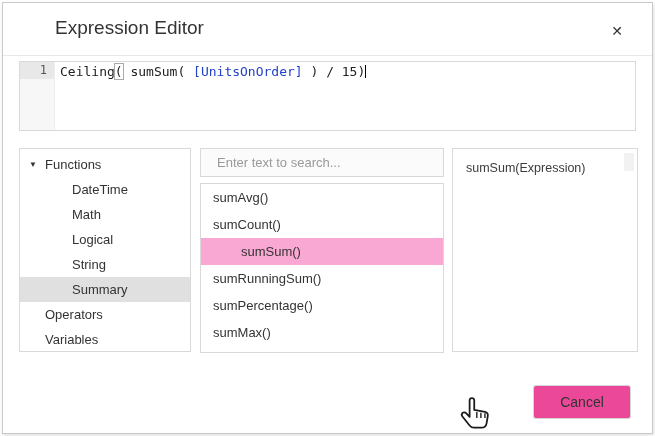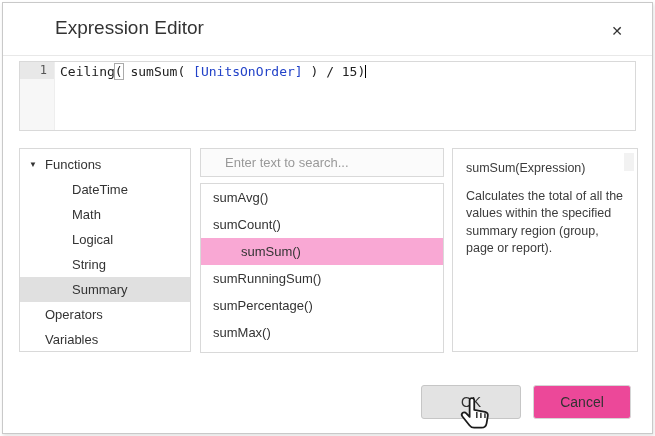--- a/index.html
+++ b/index.html
@@ -24,21 +24,21 @@
   .caret{display:inline-block;width:1px;height:13px;background:#000;vertical-align:-2px;}
   
   .panel{position:absolute;border:1px solid #d9d9d9;background:#fff;box-sizing:border-box;overflow:hidden;}
   .tree{left:16px;top:145px;width:172px;height:204px;padding-top:3px;}
   .tree-row{position:relative;height:25px;line-height:25px;font-size:13px;color:#333;cursor:pointer;}
   .tree-row.root{padding-left:25px;}
   .tree-row.child{padding-left:52px;}
   .tree-row.selected{background:#e0e0e0;}
   .expander{position:absolute;left:9px;top:0;font-size:8px;color:#333;line-height:25px;}
   .search{position:absolute;left:197px;top:145px;width:244px;height:29px;box-sizing:border-box;
-          border:1px solid #d9d9d9;background:#fbfbfb;padding:0 24px;font-size:13px;
+          border:1px solid #d9d9d9;background:#fbfbfb;padding:0 16px;font-size:13px;
           font-family:"Liberation Sans", sans-serif;color:#333;outline:none;}
   .search::placeholder{color:#999;}
   .flist{left:197px;top:180px;width:244px;height:170px;}
   .flist-item{height:27px;line-height:27px;padding-left:12px;font-size:13px;color:#333;cursor:pointer;}
   .flist-item.selected{background:#f9a8d4;padding-left:40px;}
   .detail{left:449px;top:145px;width:186px;height:204px;padding:12px 13px;font-size:12.5px;color:#3c3c3c;}
   .detail .sig{margin:0 0 13px 0;}
   .detail .desc{line-height:1.38;}
   .scroll-thumb{position:absolute;right:3px;top:4px;width:10px;height:18px;background:#f2f2f2;}
   
@@ -100,25 +100,23 @@
       <div class="flist-item">sumCount()</div>
       <div class="flist-item selected">sumSum()</div>
       <div class="flist-item">sumRunningSum()</div>
       <div class="flist-item">sumPercentage()</div>
       <div class="flist-item">sumMax()</div>
       <div class="flist-item">sumMin()</div>
     </div>
 
     <div class="panel detail">
       <div class="sig">sumSum(Expression)</div>
-      <div class="desc">Calculates the total of all the values within the specified summary region (group, page or report).</div>
       <div class="scroll-thumb"></div>
     </div>
 
-    <div class="btn btn-ok">OK</div>
     <div class="btn btn-cancel">Cancel</div>
 
     <svg class="cursor-icon" viewBox="0 0 24 28">
       <path d="M9 1.5 c-1 0 -1.7 0.8 -1.7 1.7 v12.2 l-2.6 -2.8 c-0.7 -0.8 -1.9 -0.8 -2.6 -0.1 c-0.7 0.7 -0.8 1.8 -0.1 2.6 l5.3 6.6 c0.8 1 2 1.6 3.3 1.6 h5.4 c1.9 0 3.5 -1.4 3.8 -3.2 l0.9 -5.4 c0.2 -1.4 -0.7 -2.7 -2.1 -3 l-7.9 -1.4 V3.2 c0 -0.9 -0.8 -1.7 -1.7 -1.7 z" fill="#fff" stroke="#1a1a1a" stroke-width="1.3" stroke-linejoin="round"></path>
       <path d="M12.6 11.8 v4.4 M15.6 12.3 v3.9 M18.6 12.8 v3.4" stroke="#1a1a1a" stroke-width="1" fill="none"></path>
     </svg>
 
   </div>
 </div>
 

